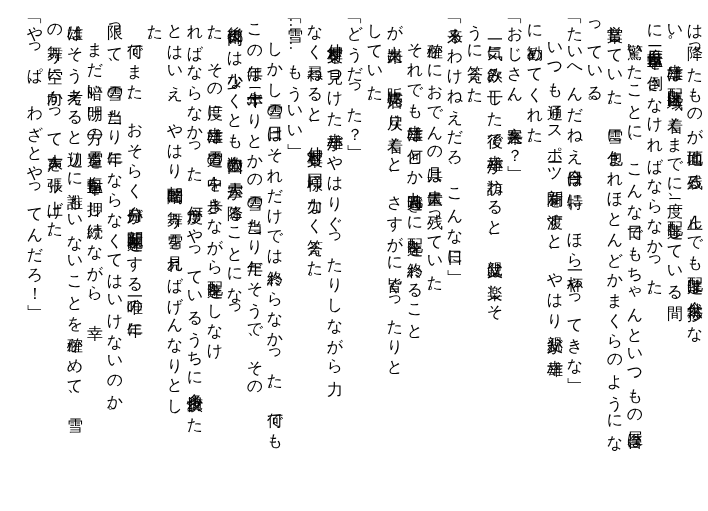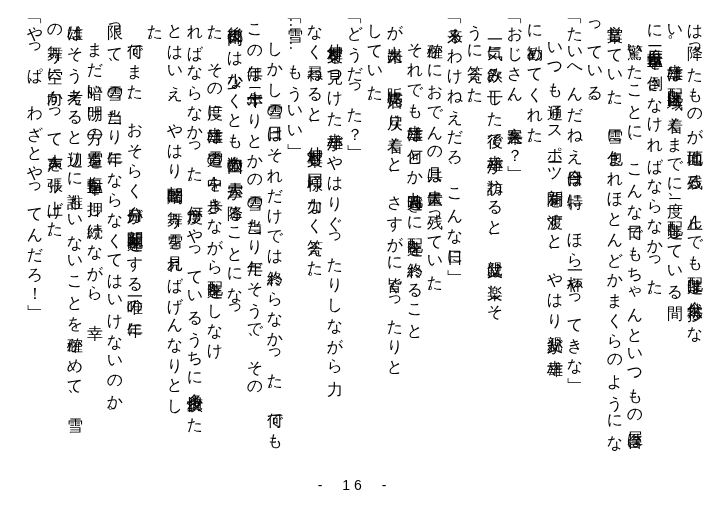--- a/index.html
+++ b/index.html
@@ -48,14 +48,13 @@
     letter-spacing: 4px;
     word-spacing: 8px;
     color: #000000;
   }
 </style>
 </head>
 <body>
 
 <div class="book-page">
   <div class="text-block" id="text-columns"><div class="text-line">は降ったものが地面に残る。止んでも配達は全然捗らな</div><div class="text-line">い。幸雄は配達区域に着くまでに二度、配達している間</div><div class="text-line">に三度自転車を倒さなければならなかった。</div><div class="text-line">　驚いたことに、こんな日でもちゃんといつもの屋台は</div><div class="text-line">営業していた。雪に包まれほとんどかまくらのようにな</div><div class="text-line">っている。</div><div class="text-line">「たいへんだねえ今日は特に。ほら一杯やってきな」</div><div class="text-line">　いつも通りスポーツ新聞を渡すと、やはり親父が幸雄</div><div class="text-line">に勧めてくれた。</div><div class="text-line">「おじさん、客来た？」</div><div class="text-line">　一気に飲み干した後で幸雄が訪ねると、親父は楽しそ</div><div class="text-line">うに答えた。</div><div class="text-line">「来るわけねえだろ、こんな日に」</div><div class="text-line">　確かにおでんの具は大量に残っていた。</div><div class="text-line">　それでも幸雄は何とか九時過ぎに配達を終わること</div><div class="text-line">が出来た。販売店に戻り着くと、さすがに皆ぐったりと</div><div class="text-line">していた。</div><div class="text-line">「どうだった？」</div><div class="text-line">　仲村渠を見つけた幸雄がやはりぐったりしながら力</div><div class="text-line">なく尋ねると、仲村渠も同様に力なく答えた。</div><div class="text-line">「雪……もういい」</div><div class="text-line">　しかし雪の日はそれだけでは終わらなかった。何でも</div><div class="text-line">この年は二十年ぶりとかの雪の当たり年だそうで、その</div><div class="text-line">後都内には少なくとも十数回の大雪が降ることになっ</div><div class="text-line">た。その度に幸雄は雪道の中を歩きながら配達をしなけ</div><div class="text-line">ればならなかった。何度かやっているうちに多少慣れた</div><div class="text-line">とはいえ、やはり朝暗闇に舞う雪を見ればげんなりとし</div><div class="text-line">た。</div><div class="text-line">　何でまた、おそらく自分が新聞配達をする唯一の年に</div><div class="text-line">限って、雪の当たり年にならなくてはいけないのか。</div><div class="text-line">　まだ暗い明け方の雪道を自転車を押し続けながら、幸</div><div class="text-line">雄はそう考えると辺りに誰もいないことを確かめて、雪</div><div class="text-line">の舞う空に向かって大声を張り上げた。</div><div class="text-line">「やっぱ、わざとやってんだろ！」</div></div>
-  <div class="page-footer">- 16 -</div>
 </div>
 
 </body></html>

